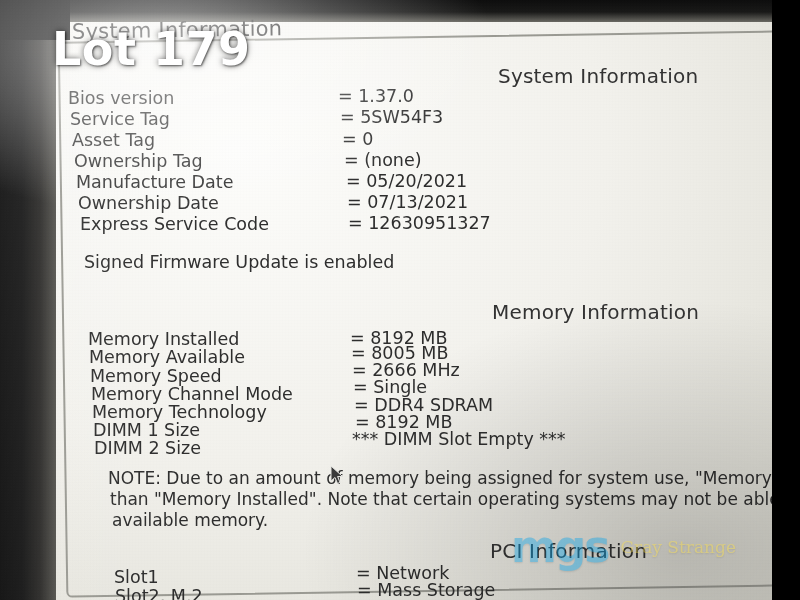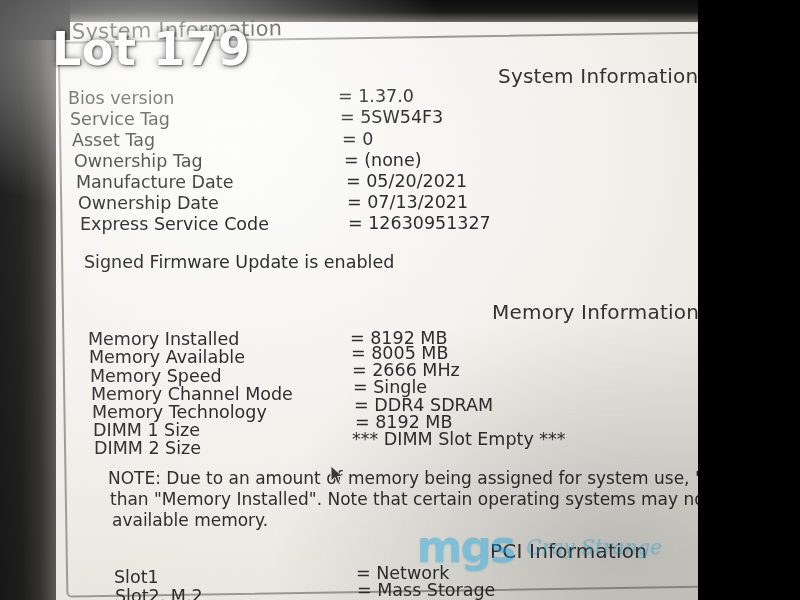--- a/index.html
+++ b/index.html
@@ -2,25 +2,26 @@
 <html><head>
 <meta charset="utf-8">
 <style>
   html, body {
     margin: 0;
     padding: 0;
     background: #000;
   }
   #shot {
     position: relative;
-    width: 698px;
+    width: 752px;
     height: 600px;
     overflow: hidden;
     background: #1d1d1d;
     font-family: "DejaVu Sans", sans-serif;
+    padding-left: 20px;
   }
 
   
   #screen {
     position: absolute;
     left: -10px;
     top: -12px;
     width: 830px;
     height: 640px;
     background:
@@ -158,23 +159,22 @@
   #wm-mgs {
     font-size: 44px;
     font-weight: bold;
     font-family: "DejaVu Sans", sans-serif;
     color: #0ea5e9;
     letter-spacing: -2px;
     text-shadow: 0 1px 2px rgba(0,0,0,0.25);
   }
   #wm-text {
     font-family: "DejaVu Serif", serif;
-    font-style: italic;
-    font-size: 20px;
-    color: #0ea5e9;
+    font-size: 17px;
+    color: #fde047;
     text-shadow: 0 1px 2px rgba(0,0,0,0.25);
   }
 
   
   #noise {
     position: absolute;
     inset: 0;
     pointer-events: none;
     opacity: 0.10;
     background-image:

